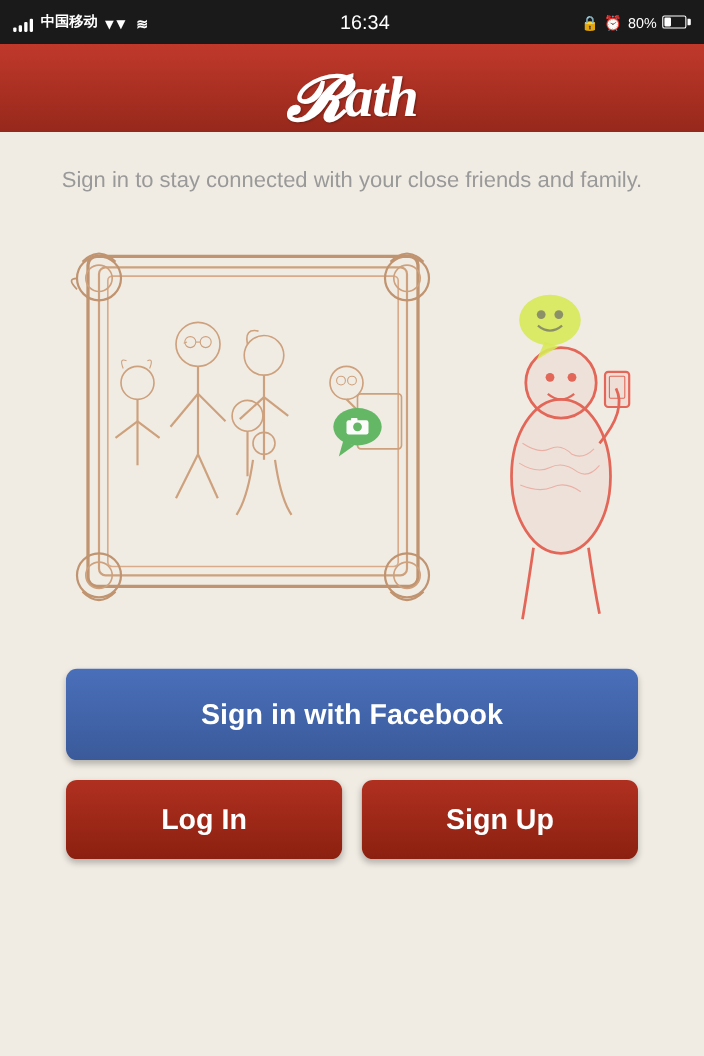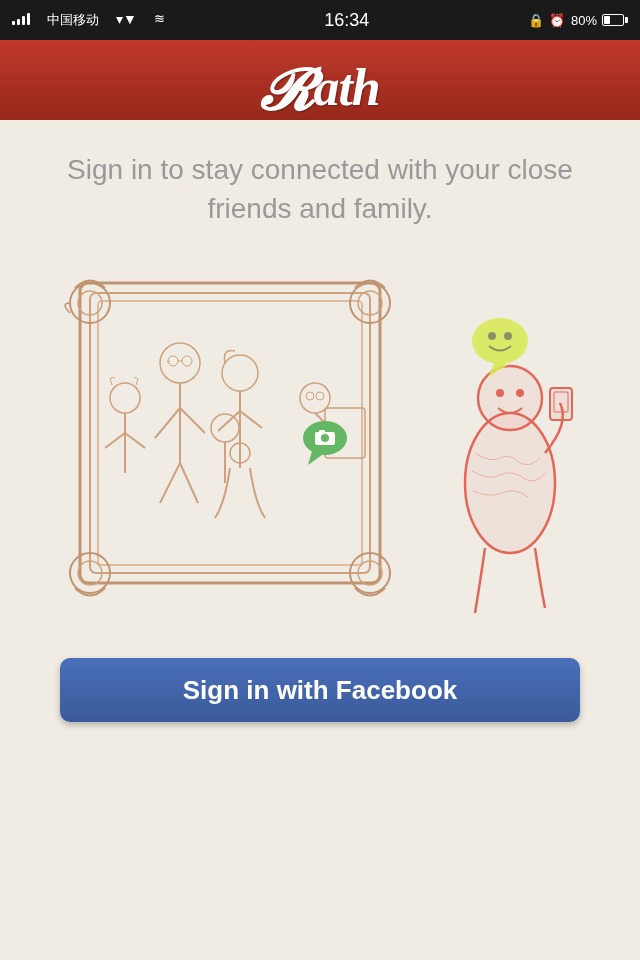--- a/index.html
+++ b/index.html
@@ -20,22 +20,23 @@
       display: flex;
       align-items: center;
       justify-content: space-between;
       padding: 0 12px;
       color: white;
       font-size: 13px;
     }
 
     .status-left {
       display: flex;
-      align-items: flex-start;
-      gap: 17px;
+      align-items: flex-end;
+      gap: 7px;
+      font-weight: bold;
     }
 
     .status-center {
       font-size: 18px;
       font-weight: 500;
     }
 
     .status-right {
       display: flex;
       align-items: center;
@@ -76,21 +77,21 @@
       height: 840px;
       background: #f0ece4;
       display: flex;
       flex-direction: column;
       align-items: center;
       padding: 30px 40px 0;
     }
 
     .tagline {
       text-align: center;
-      font-size: 28px;
+      font-size: 20px;
       color: #999;
       line-height: 1.4;
       margin-bottom: 20px;
       font-weight: 300;
     }
 
     
     .illustration-area {
       width: 100%;
       height: 380px;
@@ -111,21 +112,21 @@
     .buttons-area {
       width: 100%;
       display: flex;
       flex-direction: column;
       align-items: center;
       gap: 18px;
     }
 
     .btn-facebook {
       width: 520px;
-      height: 64px;
+      height: 83px;
       background: linear-gradient(to bottom, #4a6fba, #3a5a9a);
       border: none;
       border-radius: 10px;
       color: white;
       font-size: 26px;
       font-weight: bold;
       cursor: pointer;
       box-shadow: 0 3px 6px rgba(0,0,0,0.25);
     }
 
@@ -346,14 +347,18 @@
 
         <path d="M435,200 Q450,210 460,205 Q470,200 480,210 Q490,215 500,205" stroke="#e05040" stroke-width="1" opacity="0.4"></path>
         <path d="M432,218 Q448,228 460,222 Q472,216 485,226 Q495,232 505,220" stroke="#e05040" stroke-width="1" opacity="0.4"></path>
         <path d="M433,238 Q450,245 462,240 Q474,234 488,244" stroke="#e05040" stroke-width="1" opacity="0.4"></path>
       </g>
     </svg>
   </div>
 
   <div class="buttons-area">
     <button class="btn-facebook">Sign in with Facebook</button>
+    <div class="btn-row">
+      <button class="btn-login">Log In</button>
+      <button class="btn-signup">Sign Up</button>
+    </div>
   </div>
 </div>
 
 </body></html>

